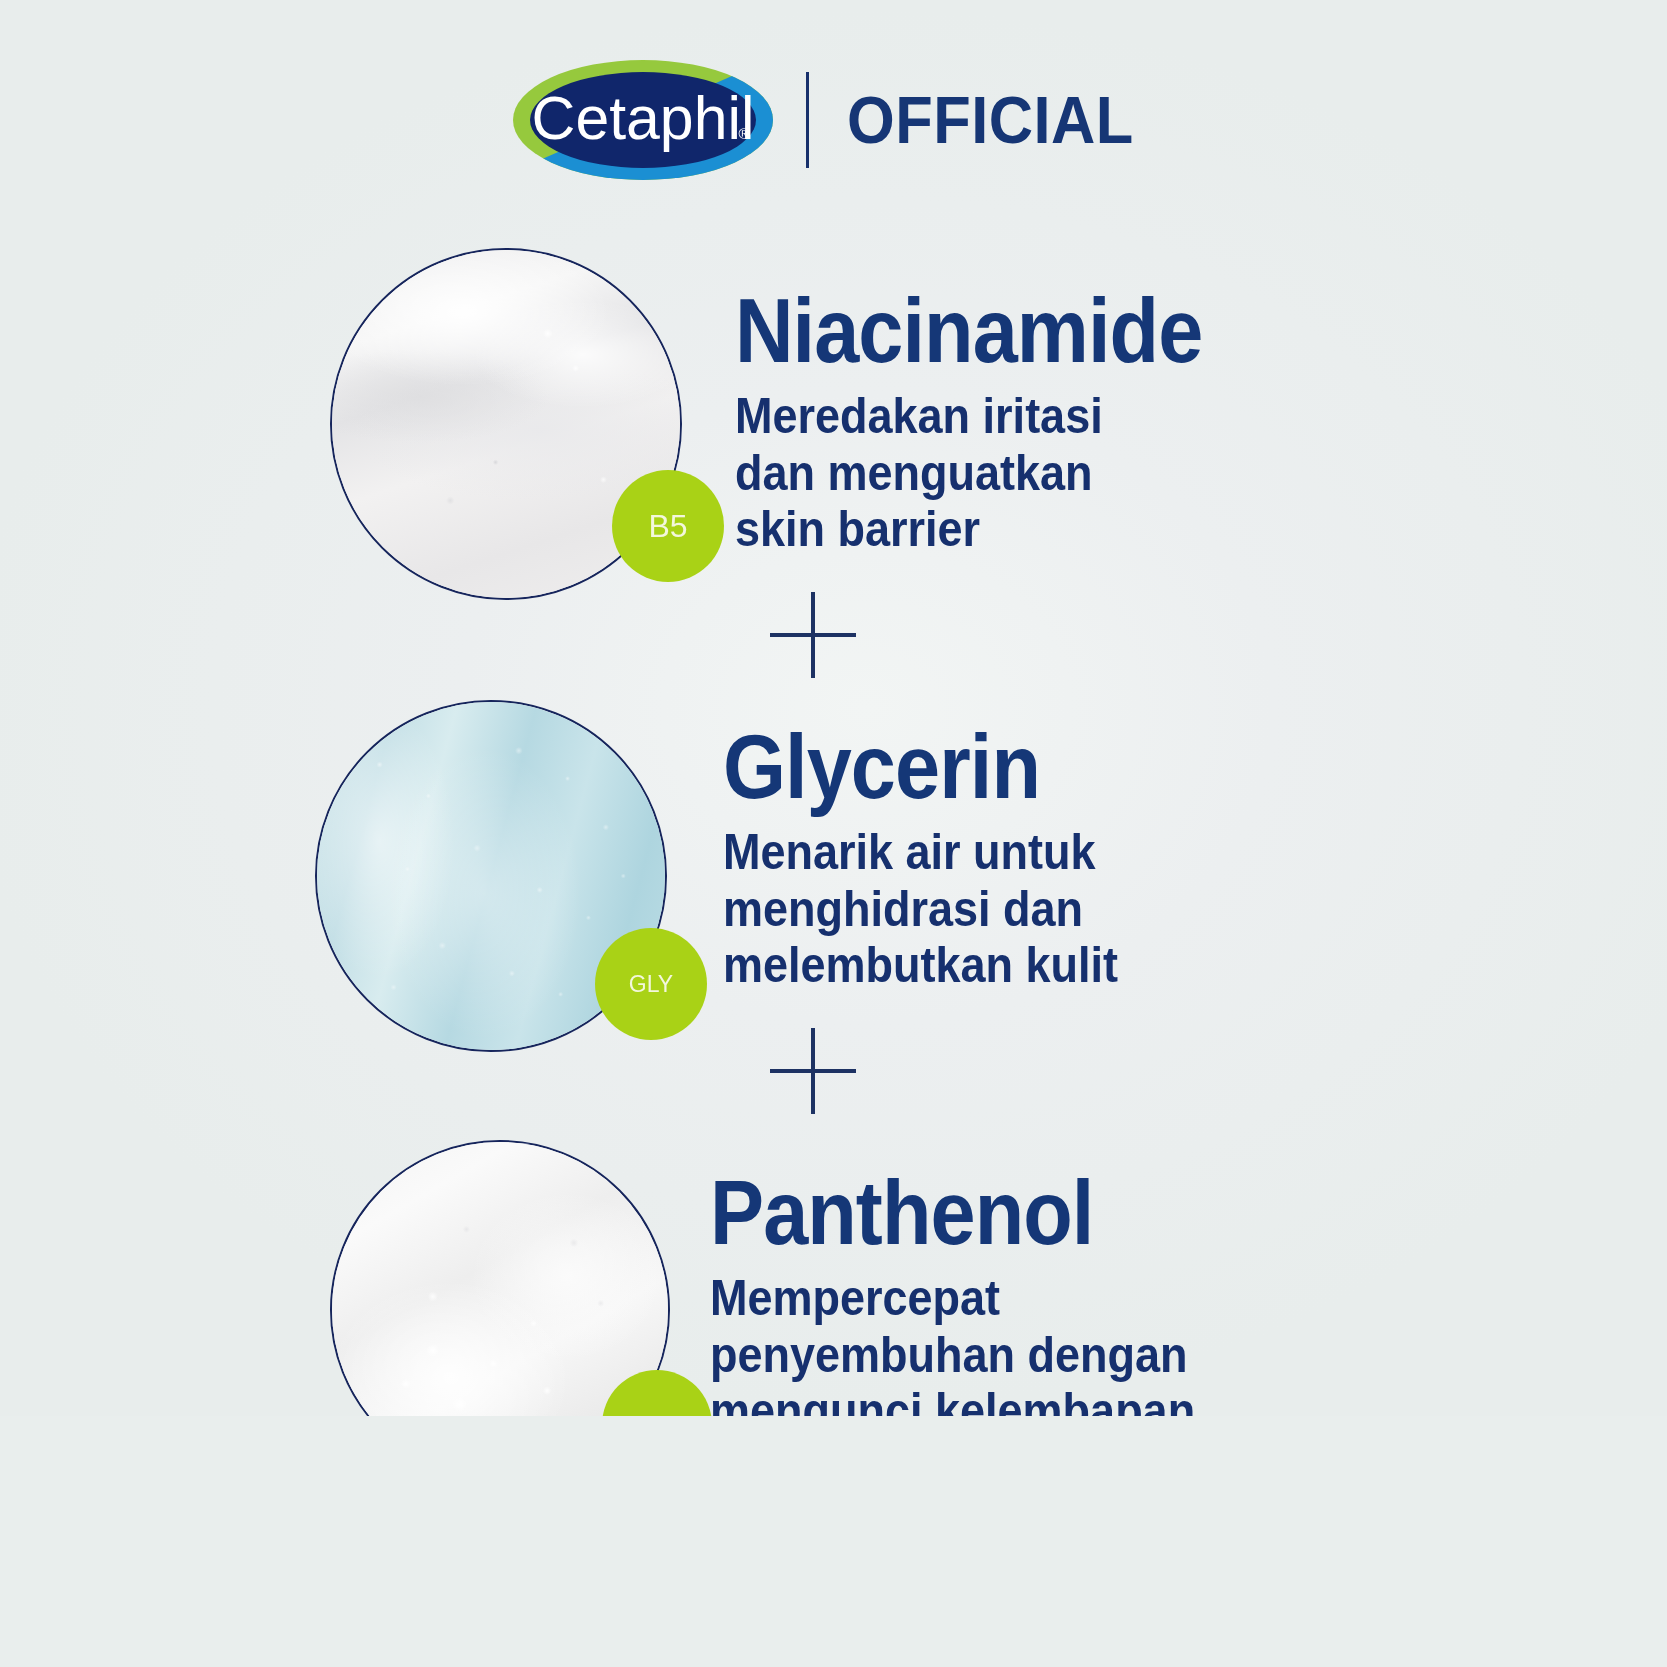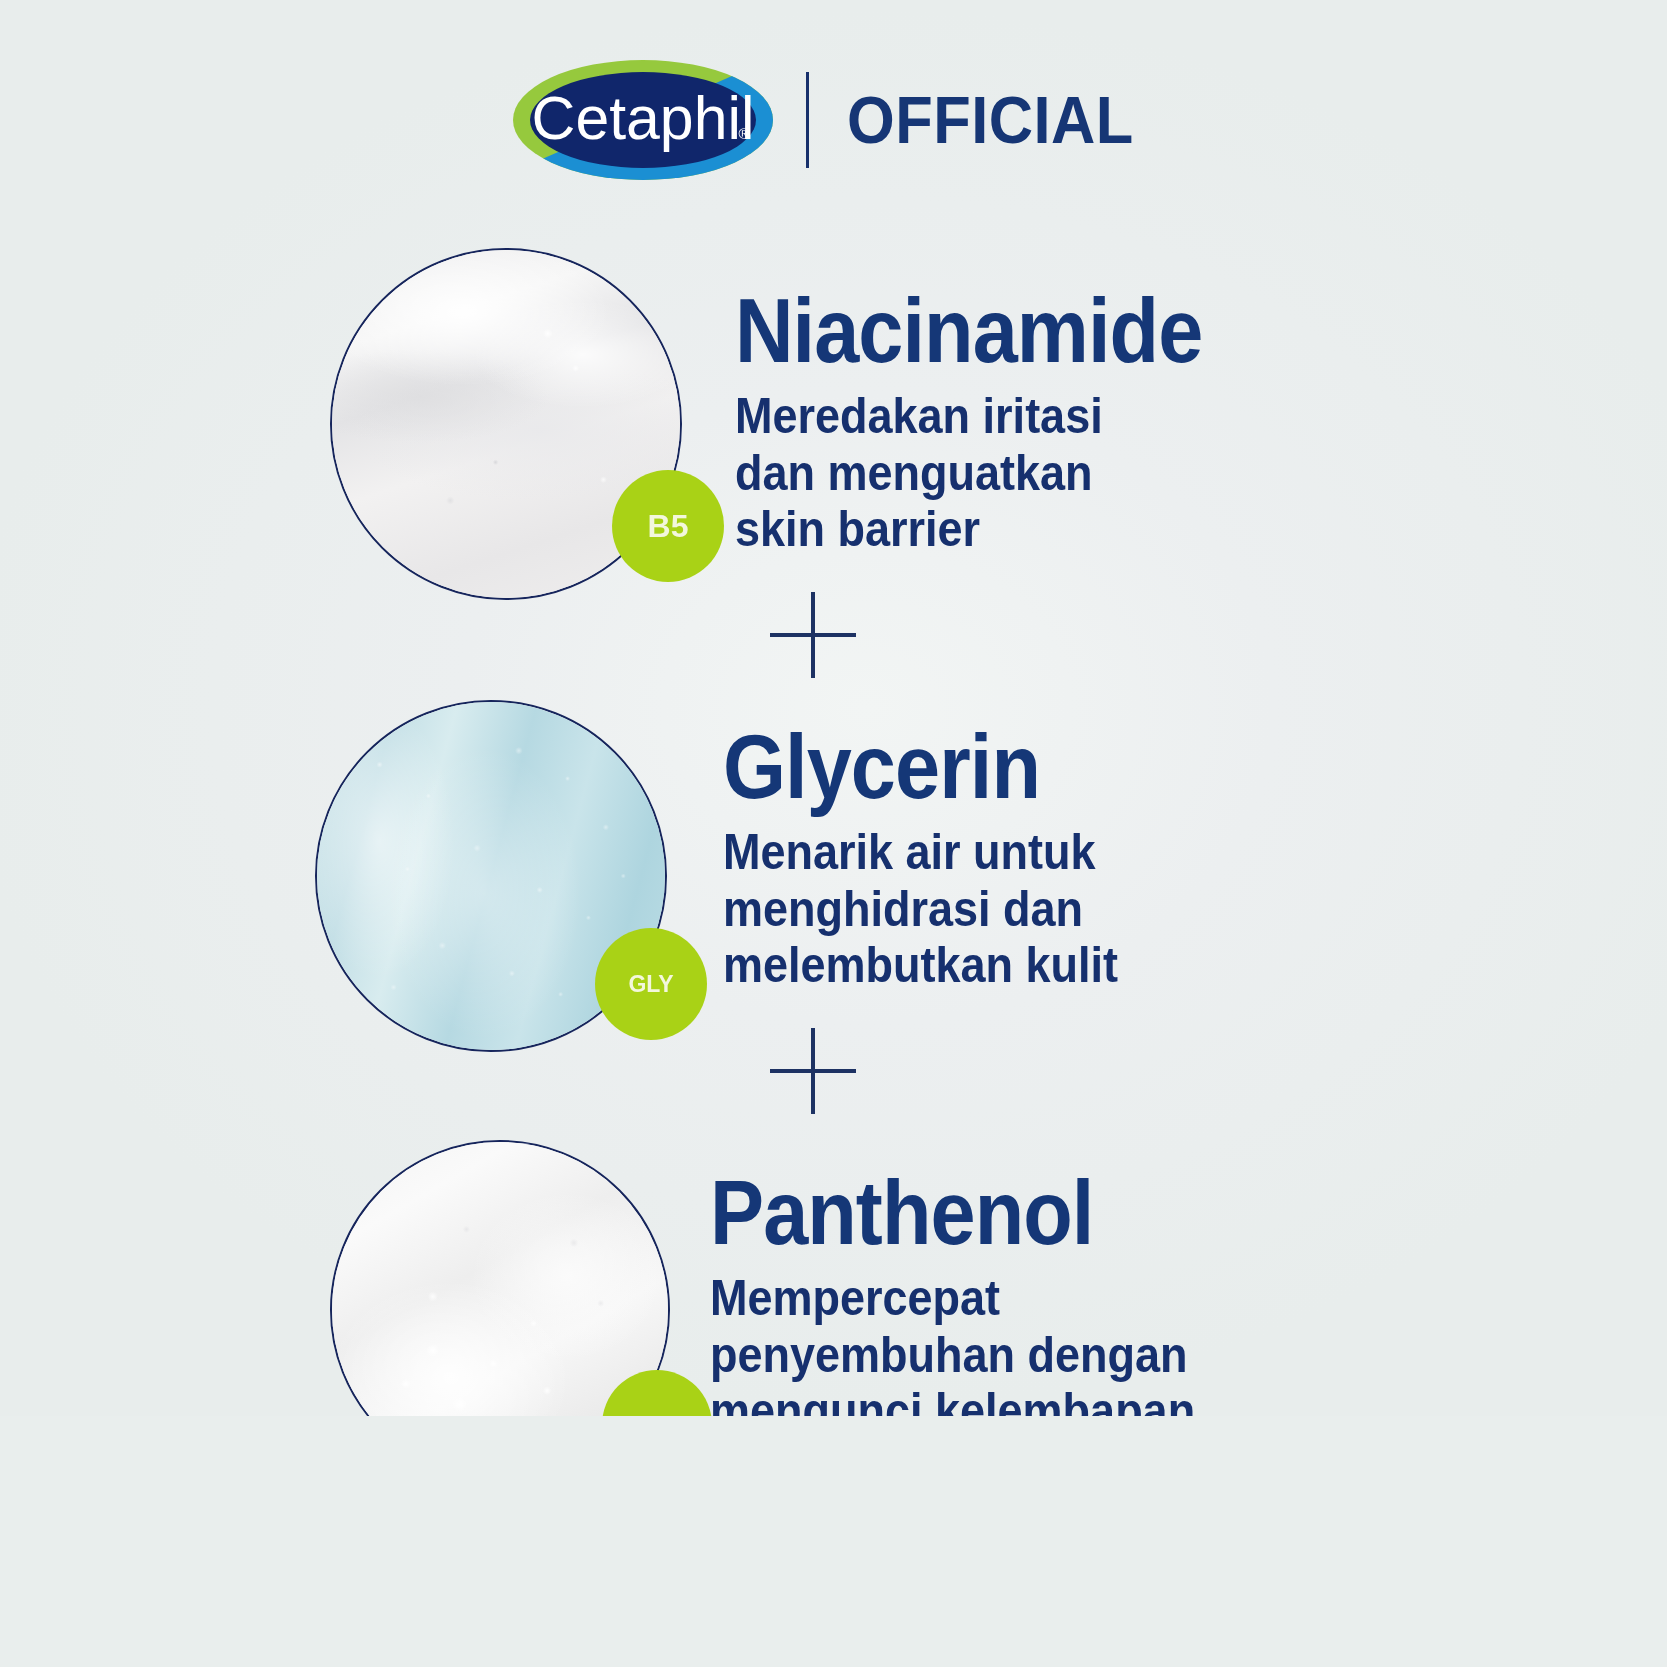--- a/index.html
+++ b/index.html
@@ -149,21 +149,21 @@
 
   .badge {
     position: absolute;
     border-radius: 50%;
     background: #a9d216;
     display: flex;
     align-items: center;
     justify-content: center;
     color: #f3f7dc;
     font-family: "Liberation Sans", sans-serif;
-    font-weight: 700;
+    font-weight: 400;
   }
 
   .text-col {
     flex: none;
   }
   .ing-title {
     color: #153777;
     font-weight: 700;
     font-family: "Liberation Sans", sans-serif;
     letter-spacing: -1px;

